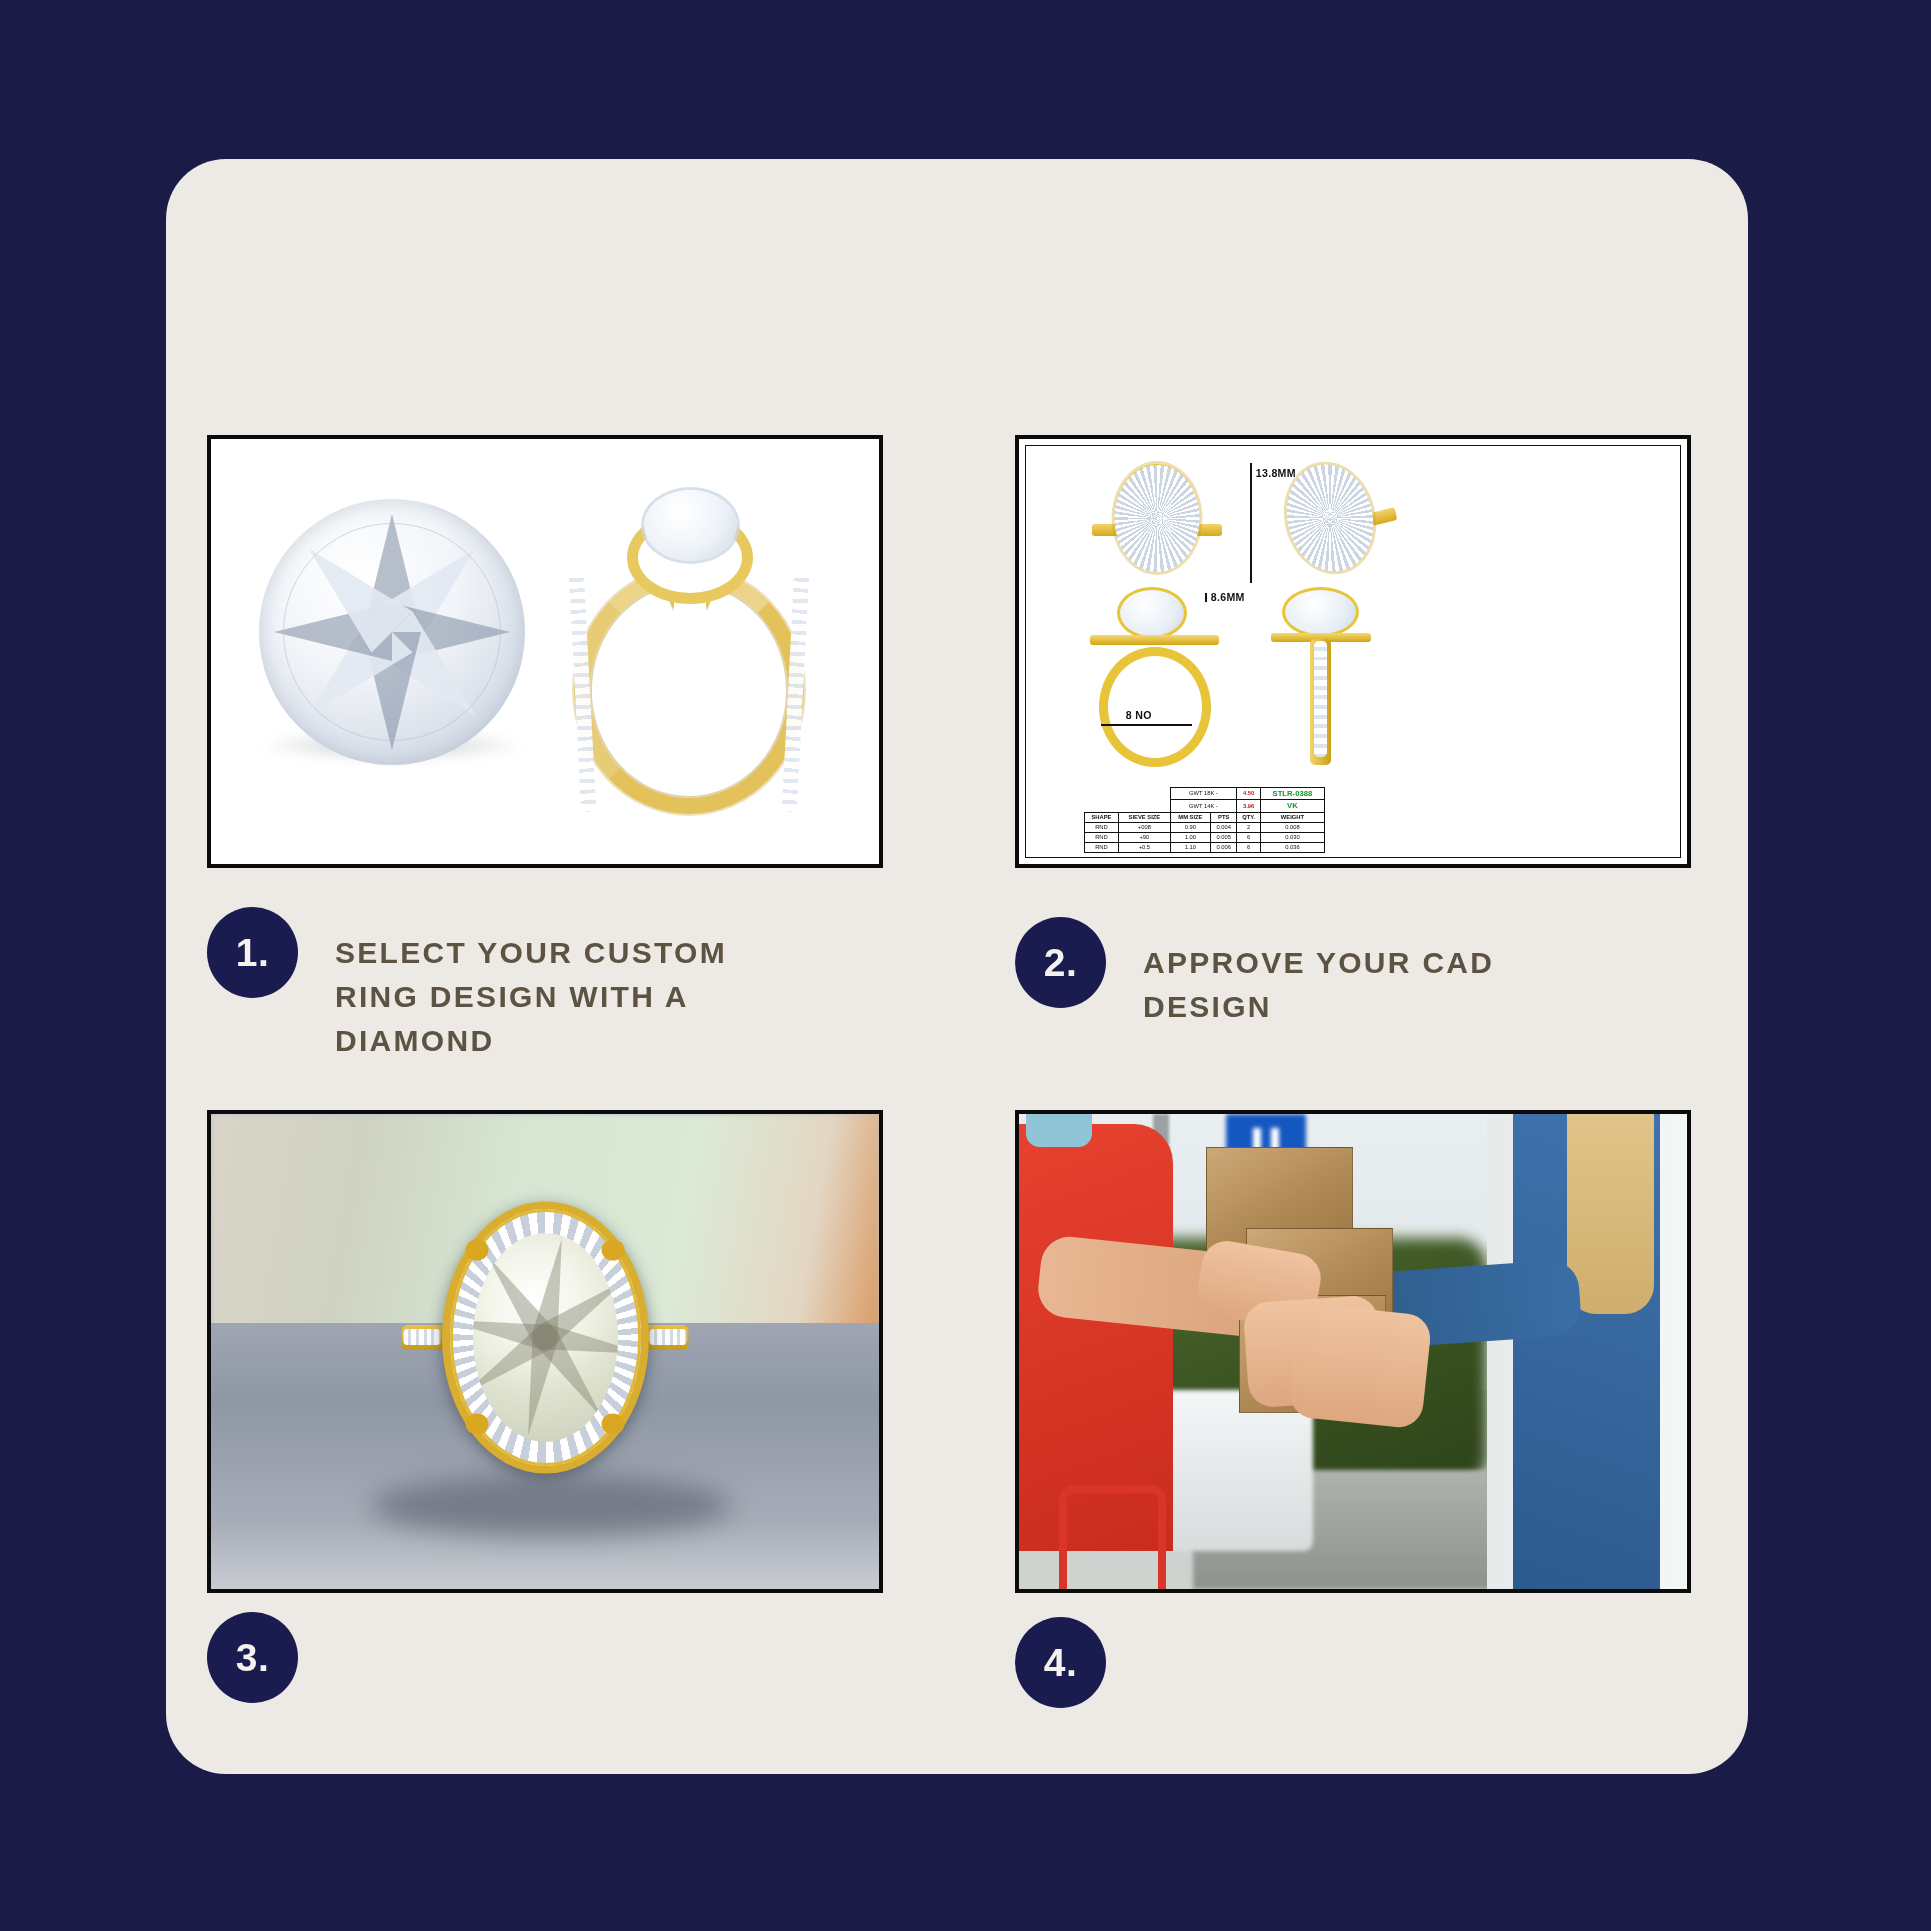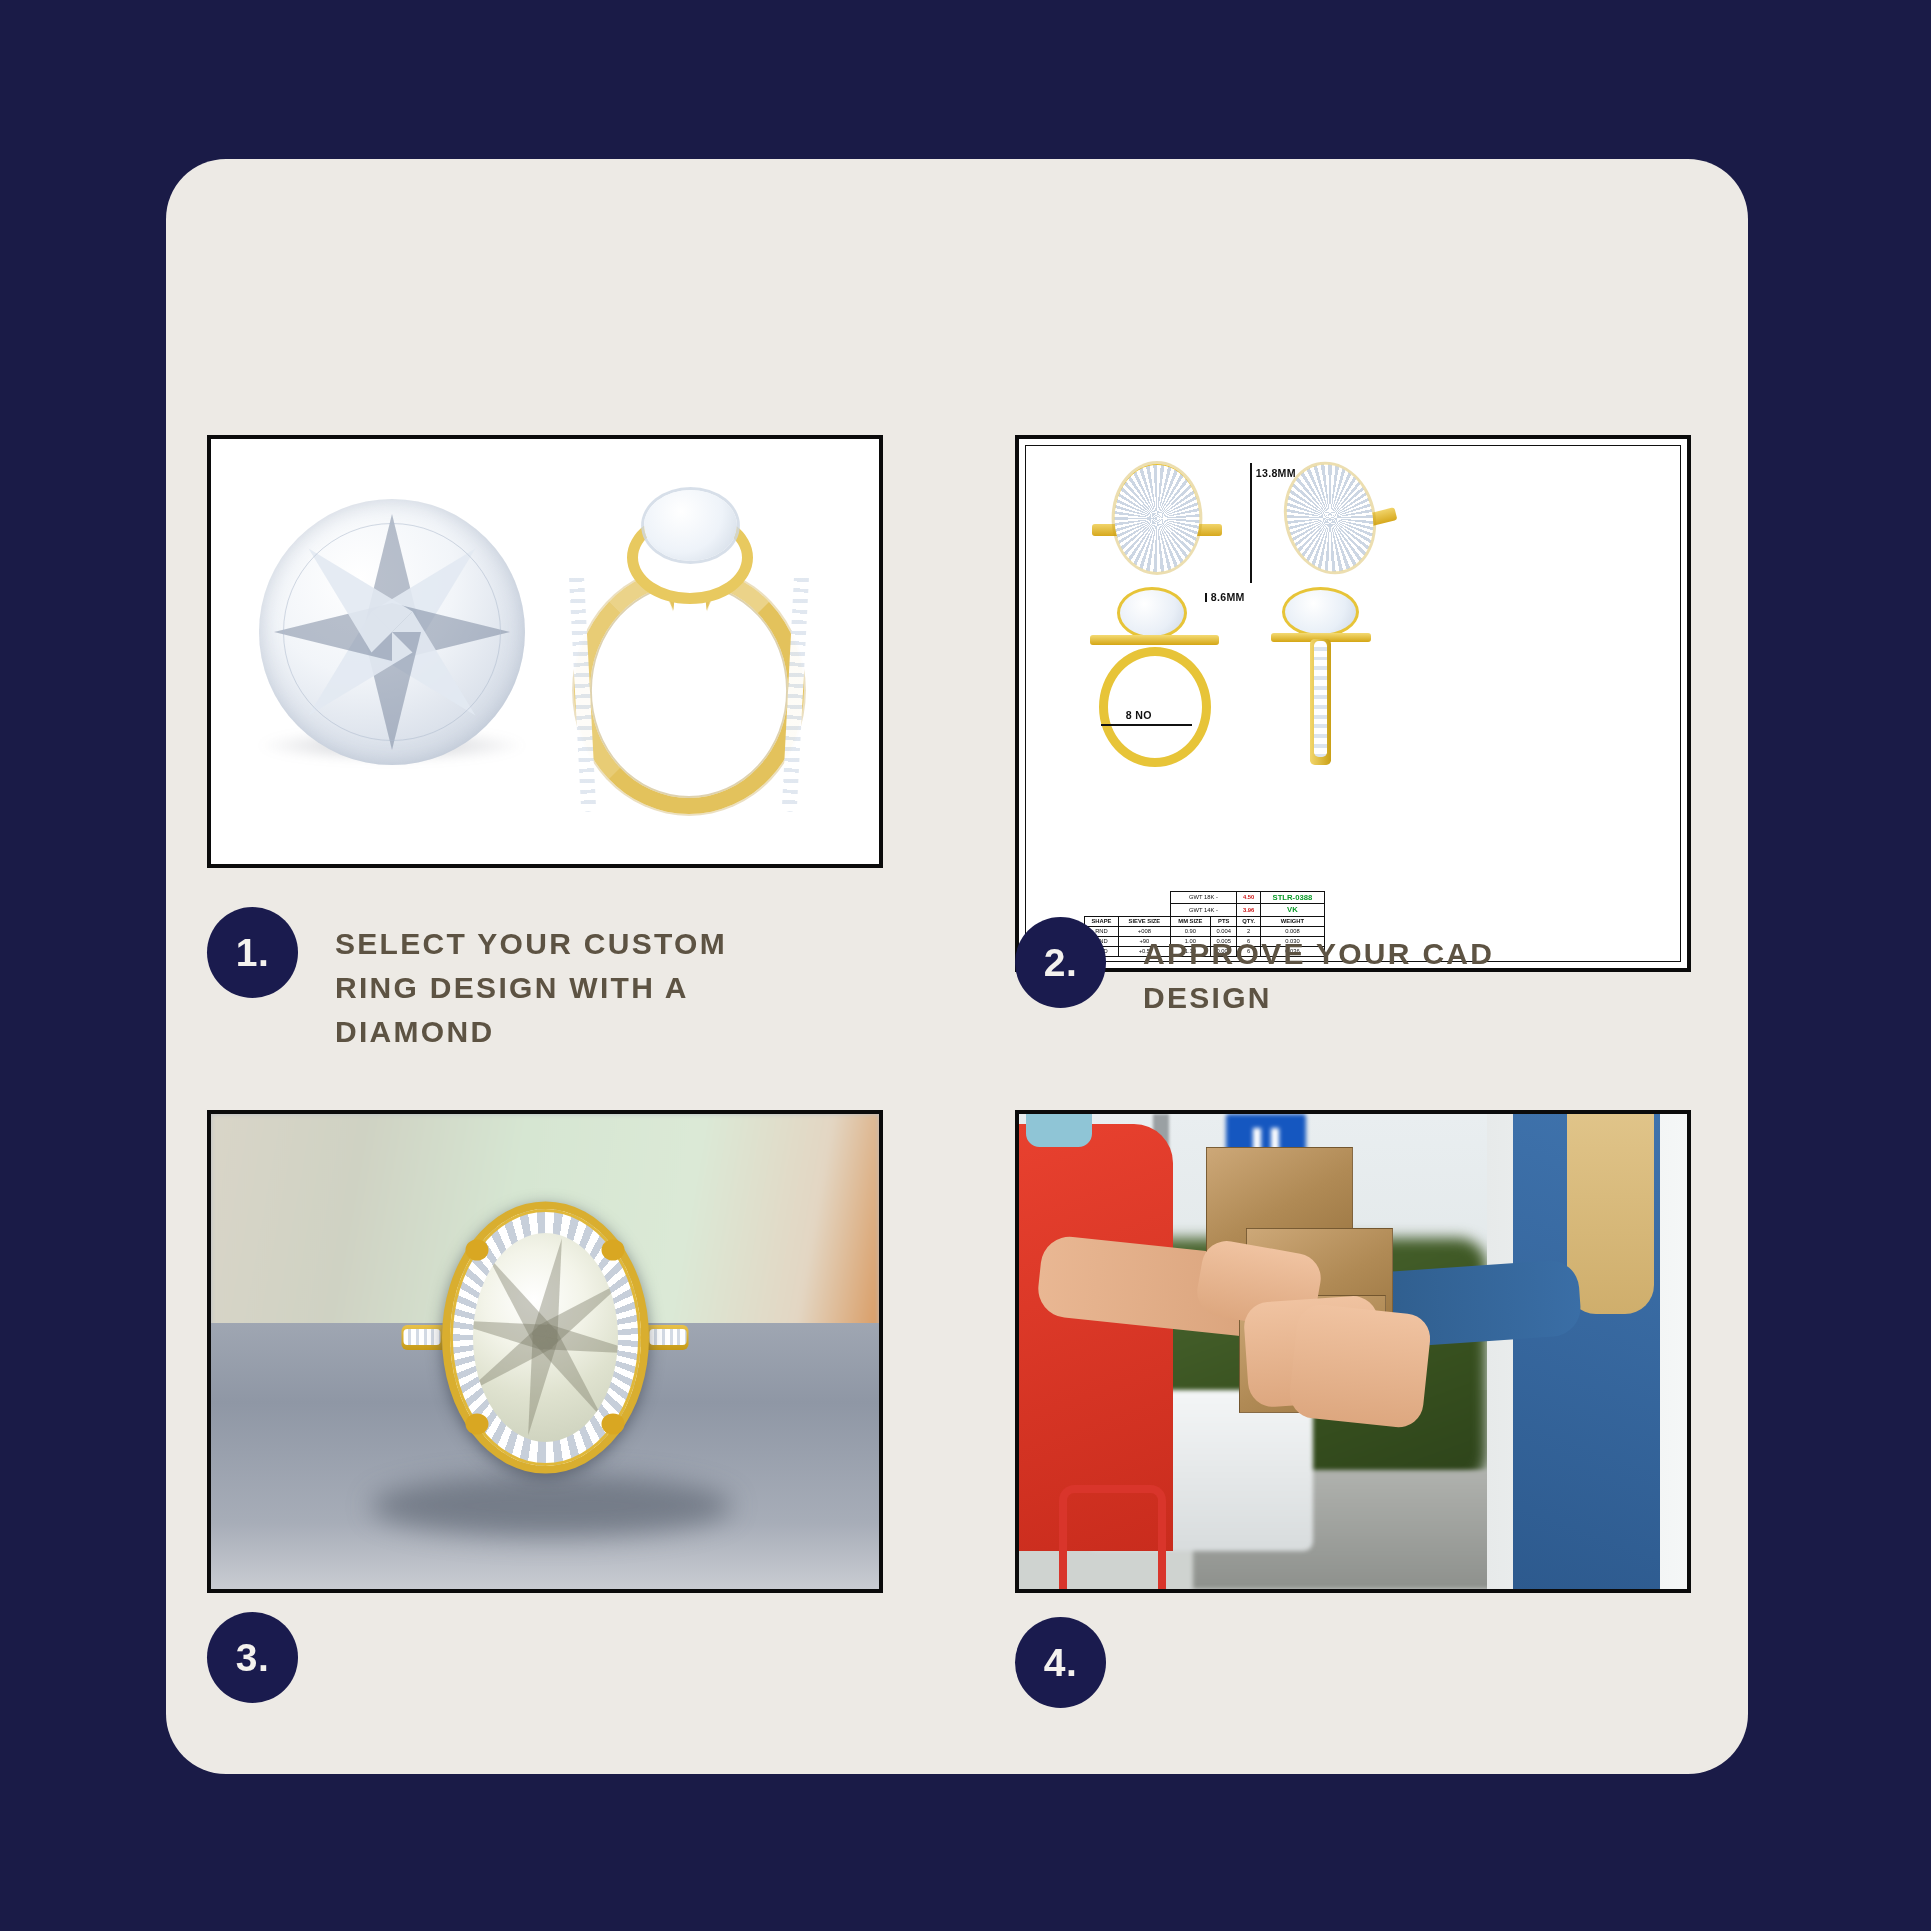--- a/index.html
+++ b/index.html
@@ -61,21 +61,21 @@
     width:1582px; height:1615px;
   }
 
   .panel {
     position:absolute;
     border:4.8px solid #0b0b0b;
     overflow:hidden;
     background:#ffffff;
   }
   .p1 { left:41px;  top:276px;  width:676px; height:433px; }
-  .p2 { left:849px; top:276px;  width:676px; height:537px; }
+  .p2 { left:849px; top:276px;  width:676px; height:433px; }
   .p3 { left:41px;  top:951px;  width:676px; height:483px; }
   .p4 { left:849px; top:951px;  width:676px; height:483px; }
 
   .caption {
     position:absolute;
     display:flex;
     align-items:flex-start;
     gap:37px;
   }
   .c1 { left:41px;  top:748px;  width:734px; }
@@ -90,21 +90,21 @@
     background:#1a1b4e;
     color:#f4f2ee;
     display:flex;
     align-items:center;
     justify-content:center;
     font-size:39px;
     font-weight:bold;
     letter-spacing:0.5px;
   }
   .step-text {
-    margin-top:15px;
+    margin-top:24px;
     font-size:30px;
     font-weight:bold;
     letter-spacing:2.3px;
     line-height:1.46;
     color:#5d5343;
     text-transform:uppercase;
     max-width:444px;
   }
   .c3 .step-text { max-width:483px; }
 

